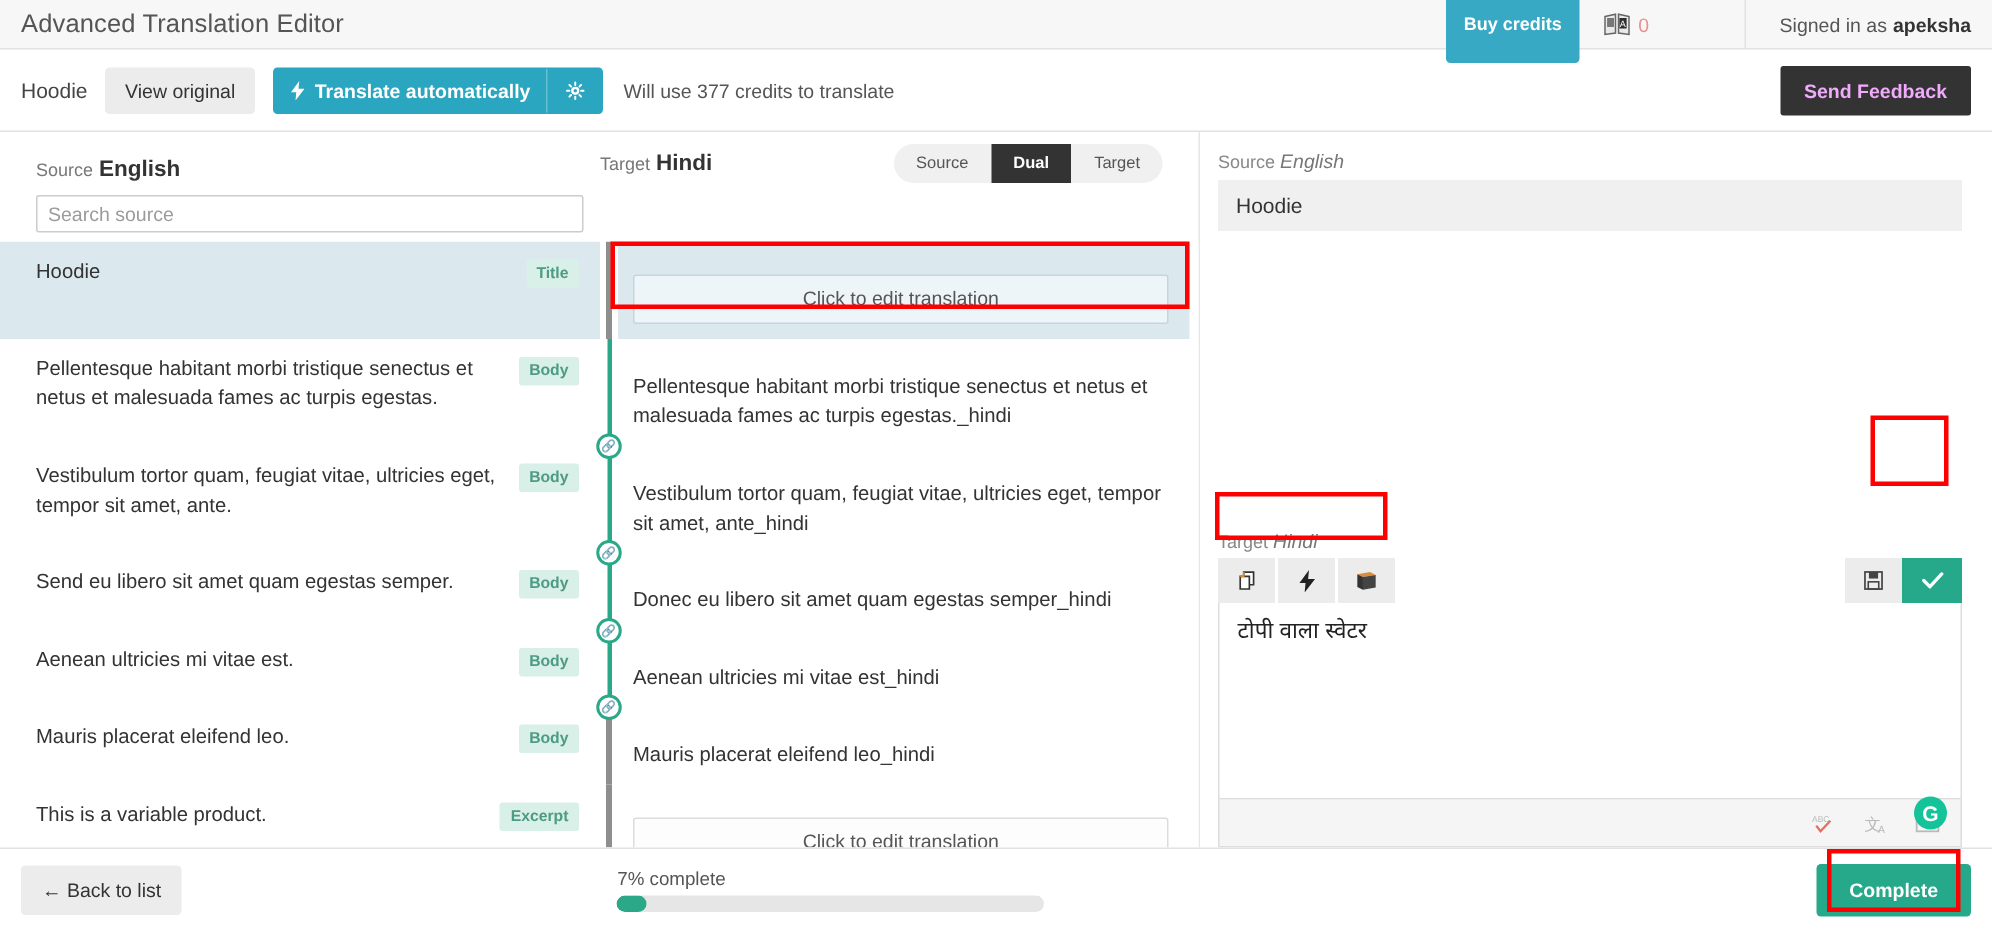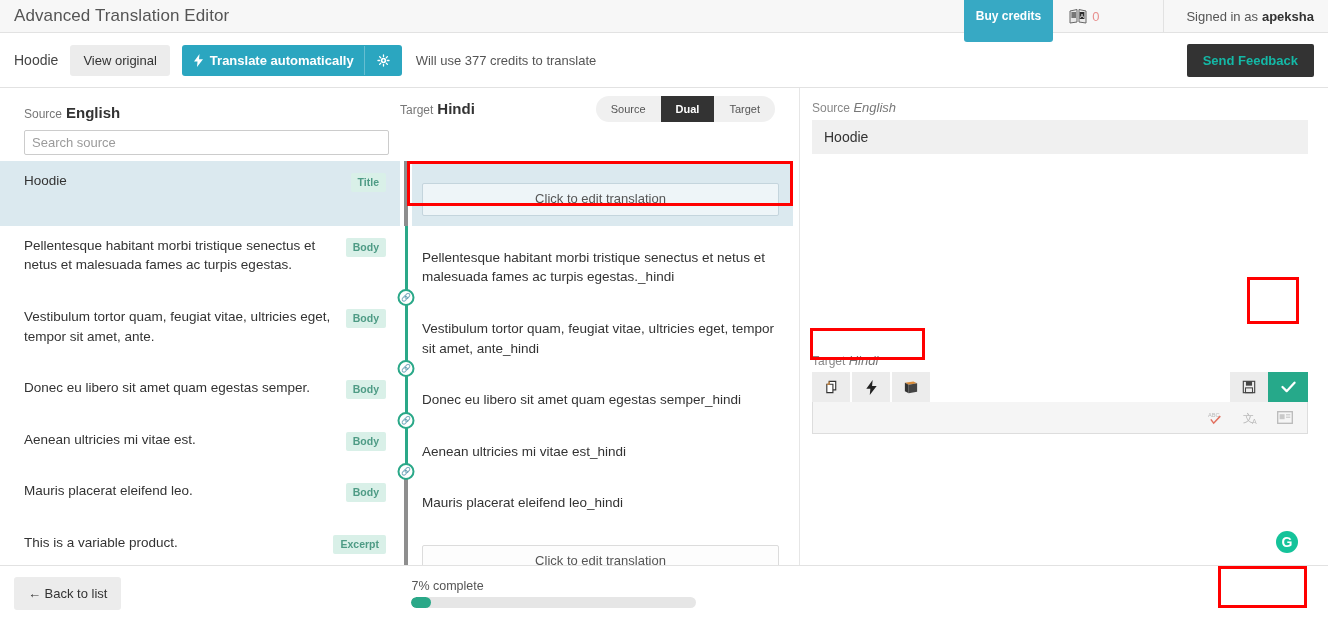--- a/index.html
+++ b/index.html
@@ -58,21 +58,21 @@
     border: none; border-radius: 3px; display: flex; align-items: center;
     font-size: 13px; font-weight: bold; cursor: pointer; overflow: hidden;
   }
   .btn-translate .lbl { padding: 8px 10px 8px 12px; display: flex; align-items: center; gap: 7px;}
   .btn-translate .gear-sep {
     padding: 8px 12px; border-left: 1px solid rgba(255,255,255,.28);
     display: flex; align-items: center;
   }
   .credits-note { margin-left: 14px; font-size: 13px; color: #555; }
   .btn-feedback {
-    margin-left: auto; background: #333; color: #14b8a6; border: none;
+    margin-left: auto; background: #333; color: #f0abfc; border: none;
     font-size: 13px; font-weight: bold; padding: 9px 16px; border-radius: 2px;
     cursor: pointer;
   }
 
   
   .main { display: flex; height: 477px; }
   .left-pane {
     width: 800px; position: relative; background: #fff;
     border-right: 1px solid #e6e6e6;
   }
@@ -343,21 +343,21 @@
             <div class="gutter linked">
               <div class="bar"></div>
               <div class="link-dot" style="font-size: 8px;">🔗</div>
             </div>
             <div class="tgt-cell">
               <div>Vestibulum tortor quam, feugiat vitae, ultricies eget, tempor sit amet, ante_hindi</div>
             </div>
           </div>
           <div class="seg-row">
             <div class="src-cell">
-              <div class="src-text">Donec eu libero sit amet quam egestas semper.</div>
+              <div class="src-text">Send eu libero sit amet quam egestas semper.</div>
               <span class="badge">Body</span>
             </div>
             <div class="gutter linked">
               <div class="bar"></div>
               <div class="link-dot" style="font-size: 8px;">🔗</div>
             </div>
             <div class="tgt-cell">
               <div>Donec eu libero sit amet quam egestas semper_hindi</div>
             </div>
           </div>
@@ -457,20 +457,21 @@
               <rect x="4.5" y="1.5" width="7" height="5" fill="#444"></rect>
               <rect x="4" y="9" width="8" height="5.5" fill="none" stroke="#444" stroke-width="1.2"></rect>
             </svg>
           </button>
           <button class="confirm-btn">
             <svg class="icon-svg" width="15" height="12" viewBox="0 0 16 13">
               <path d="M1.5 6.5 L6 11 L14.5 1.8" fill="none" stroke="#fff" stroke-width="2.4" stroke-linecap="round" stroke-linejoin="round"></path>
             </svg>
           </button>
         </div>
+        <div class="rp-textarea" contenteditable="true" style="">टोपी वाला स्वेटर</div>
         <div class="grammarly">G</div>
         <div class="rp-footer">
           <span class="foot-icon">
             <svg class="icon-svg" width="17" height="14" viewBox="0 0 18 14">
               <text x="0" y="6" font-size="6" fill="#b9b9b9" font-family="Liberation Sans, sans-serif">ABC</text>
               <path d="M3 8.5 L6 12.5 L13 5" fill="none" stroke="#e2705f" stroke-width="1.6"></path>
             </svg>
           </span>
           <span class="foot-icon">
             <svg class="icon-svg" width="16" height="14" viewBox="0 0 16 14">
@@ -492,19 +493,20 @@
   </div>
 
   <div class="bottombar">
     <button class="btn-back">← Back to list</button>
     <div class="progress-wrap">
       <div class="progress-label">7% complete</div>
       <div class="progress-track">
         <div class="progress-fill" id="progress-fill" style="width: 7%;"></div>
       </div>
     </div>
+    <button class="btn-complete">Complete</button>
   </div>
 
   <div class="hl" id="hl-edit"></div>
   <div class="hl" id="hl-confirm"></div>
   <div class="hl" id="hl-hindi"></div>
   <div class="hl" id="hl-complete"></div>
 </div>
 
 </body></html>

